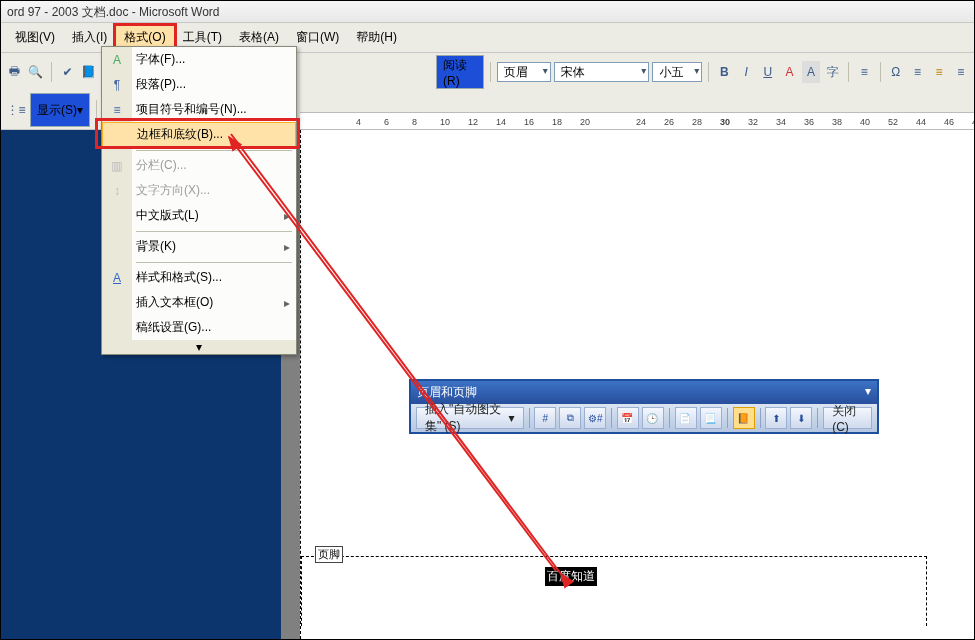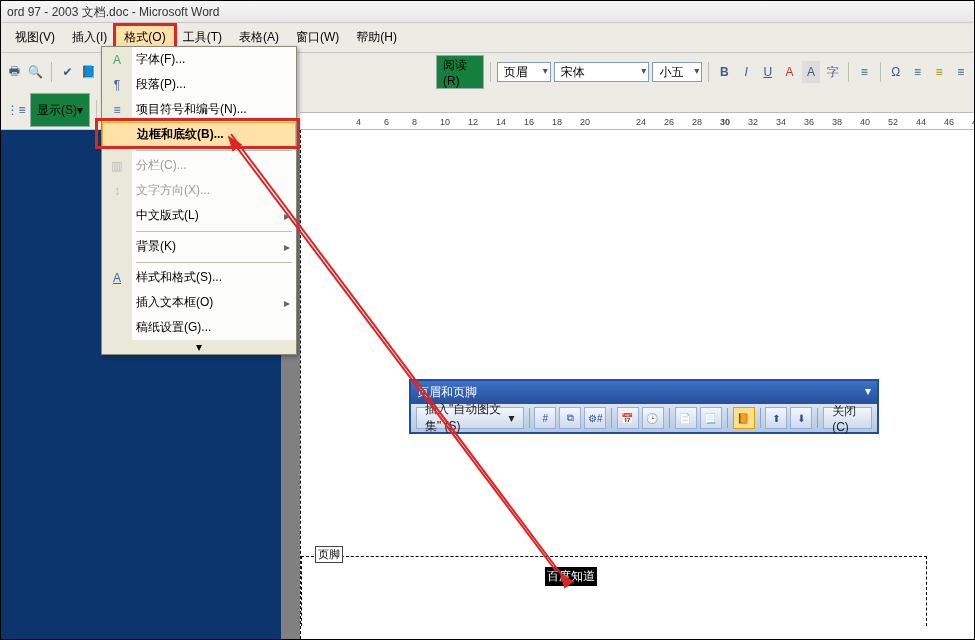--- a/index.html
+++ b/index.html
@@ -45,21 +45,21 @@
   .tbrow { display: flex; align-items: center; gap: 3px; padding: 2px 4px; }
   .tbrow .sep { width: 1px; height: 20px; background: #c0c0b0; margin: 0 3px; }
   .tbbtn {
     width: 22px; height: 22px;
     display: flex; align-items: center; justify-content: center;
     border: 1px solid transparent;
     color: #3c5d8a;
   }
   .tbtxtbtn {
     height: 32px; padding: 16px 6px; display: flex; align-items: center;
-    border: 1px solid #9aa; background: #15803d;
+    border: 1px solid #9aa; background: #1d4ed8;
   }
   .tbcombo {
     height: 20px; padding: 0 16px 0 6px;
     border: 1px solid #7f9db9;
     background: #fff;
     font-size: 12px;
     display: flex; align-items: center;
     position: relative;
   }
   .tbcombo::after {
@@ -90,21 +90,20 @@
     position: relative;
   }
   .dropdown li.sep { height: 6px; }
   .dropdown li.sep::after {
     content:""; position:absolute; left: 34px; right: 4px; top:3px;
     border-top: 1px solid #c0c0b0;
   }
   .dropdown li.hl {
     background: #ffe2a8;
     border: 1px solid #ffb020;
-    font-weight: bold;
   }
   .dropdown li .arrow { position:absolute; right: 6px; color:#666; }
   .dropdown .redbox {
     position:absolute; left:-7px; top:70.5px; width:205px; height:31px;
     border: 3px solid #e02424; pointer-events:none;
   }
   .dropdown li.disabled { color:#9d9d9d; }
   .dropdown .expandbar {
     height: 14px; display:flex; align-items:center; justify-content:center;
     background: #e9e8d9;

